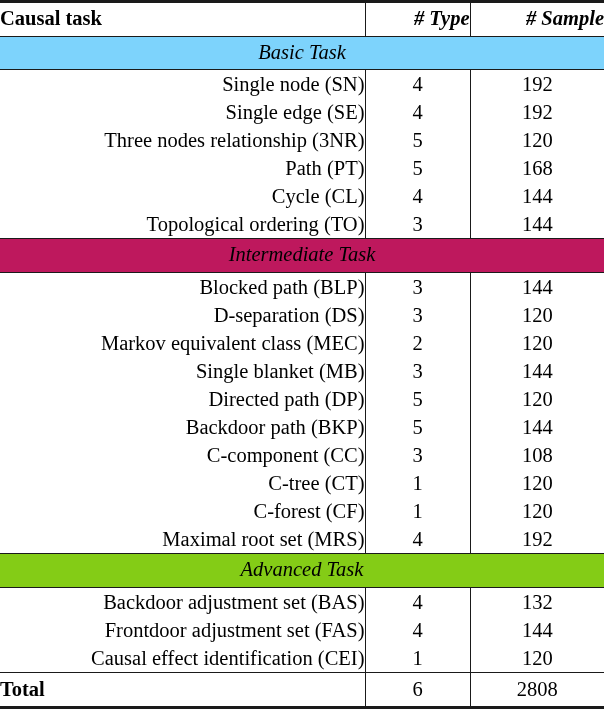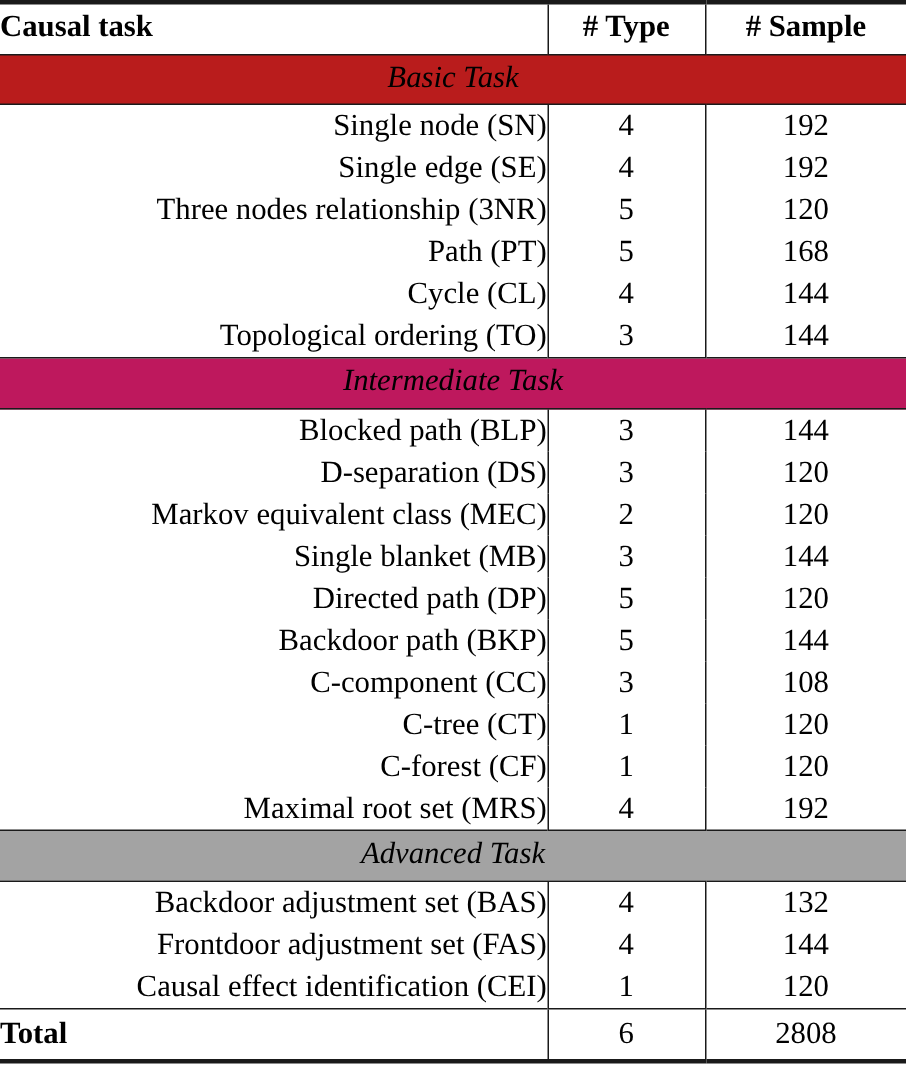--- a/index.html
+++ b/index.html
@@ -42,21 +42,22 @@
     font-weight: bold;
     padding: 4px 0 5px 0;
     vertical-align: middle;
     line-height: 1.15;
   }
   th.th-task {
     text-align: left;
     padding-left: 14px;
   }
   th.th-type, th.th-sample {
-    text-align: center;
+    text-align: right;
+    font-style: italic;
   }
 
   
   .vrule-left  { border-left: 1.6px solid #1a1a1a; }
 
   
   tr.data-row td {
     padding: 1px 0 1px 0;
     line-height: 1.27;
     vertical-align: middle;
@@ -70,23 +71,23 @@
     text-align: center;
   }
 
   
   tr.section-row td {
     text-align: center;
     font-style: italic;
     padding: 3px 0 4px 0;
     line-height: 1.25;
   }
-  tr.section-basic td        { background: #b91c1c; }
+  tr.section-basic td        { background: #7dd3fc; }
   tr.section-intermediate td { background: #be185d; }
-  tr.section-advanced td     { background: #a3a3a3; font-style: italic; }
+  tr.section-advanced td     { background: #84cc16; font-style: italic; }
 
   
   tr.total-row td {
     padding: 3px 0 4px 0;
     line-height: 1.27;
   }
   td.total-label {
     font-weight: bold;
     text-align: left;
     padding-left: 14px;

